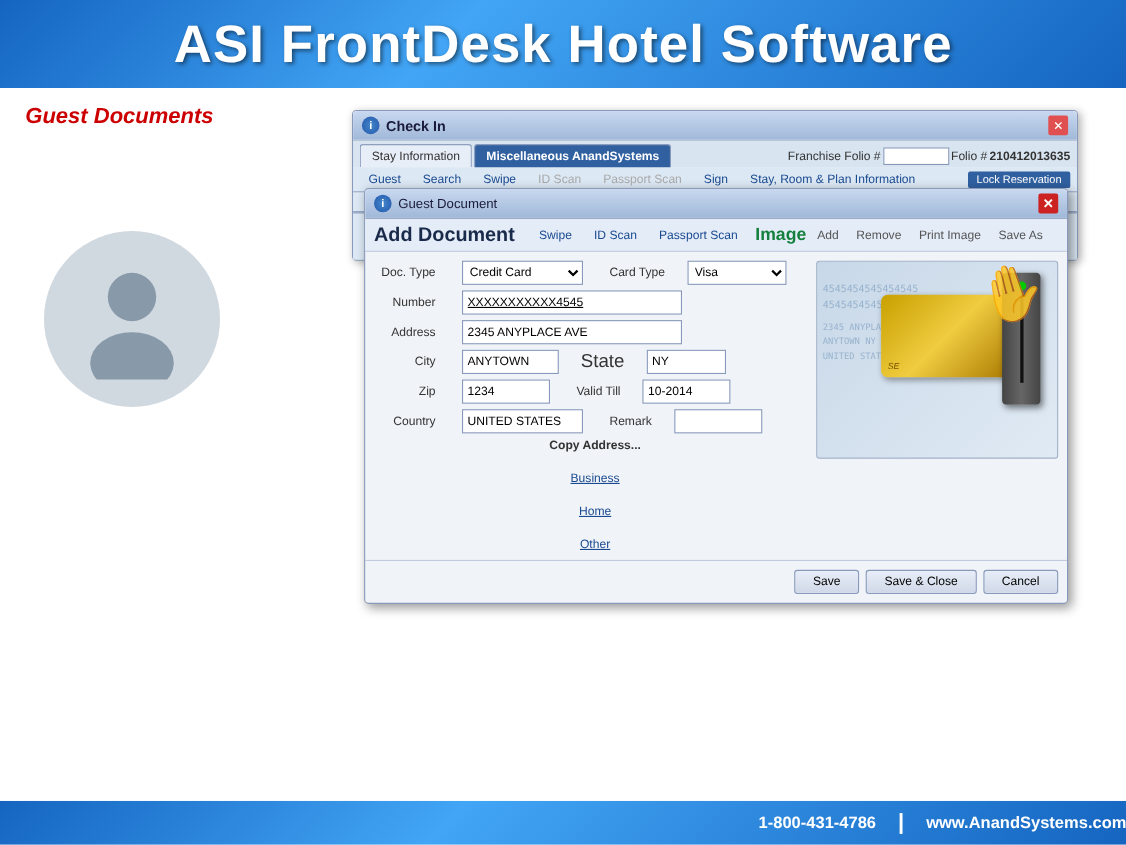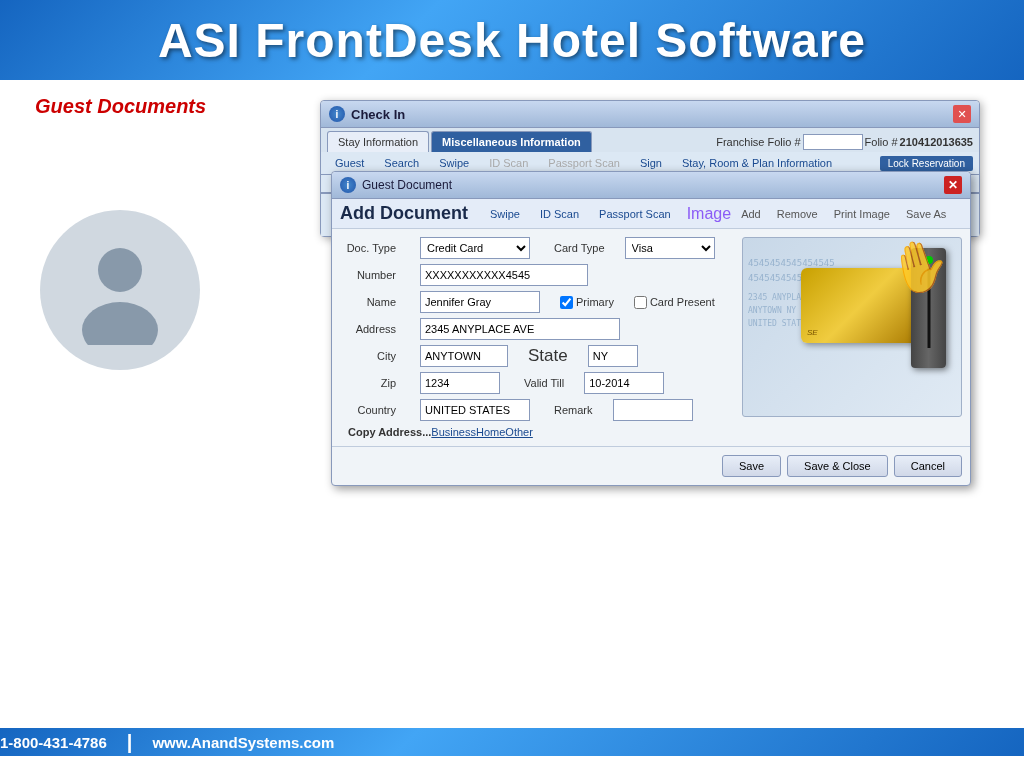--- a/index.html
+++ b/index.html
@@ -24,21 +24,21 @@
       color: #fff;
       font-size: 48px;
       font-weight: 900;
       text-shadow: 2px 2px 4px rgba(0,0,0,0.5);
       letter-spacing: 1px;
     }
 
     
     .content-area {
       background: #fff;
-      padding: 15px 35px;
+      padding: 15px 23px;
       height: 648px;
       position: relative;
     }
 
     .page-title {
       color: #cc0000;
       font-size: 20px;
       font-weight: bold;
       font-style: italic;
       margin-bottom: 15px;
@@ -237,22 +237,22 @@
       padding: 3px 8px;
       font-size: 11px;
       color: #1a4a90;
       background: none;
       border: none;
       cursor: pointer;
     }
 
     .image-label {
       font-size: 16px;
-      font-weight: normal;
-      color: #8b5cf6;
+      font-weight: bold;
+      color: #15803d;
       margin-left: 4px;
     }
     .image-action-btn {
       padding: 2px 6px;
       font-size: 11px;
       color: #555;
       background: none;
       border: none;
       cursor: pointer;
     }
@@ -299,23 +299,24 @@
       font-size: 11px;
       color: #333;
       display: flex;
       align-items: center;
       gap: 3px;
     }
 
     .copy-address-row {
       display: flex;
       align-items: center;
-      gap: 0;
+      gap: 18px;
       margin-top: 4px;
       padding-left: 8px;
+      flex-direction: column;
     }
     .copy-label {
       font-size: 11px;
       color: #333;
       font-weight: bold;
     }
     .copy-link {
       font-size: 11px;
       color: #1a4a90;
       text-decoration: underline;
@@ -401,24 +402,24 @@
       border: 1px solid #8899bb;
       background: linear-gradient(to bottom, #e8eef8, #c8d4e4);
       cursor: pointer;
       border-radius: 3px;
       color: #1a2a4a;
     }
 
     
     .footer {
       background: linear-gradient(135deg, #1565c0 0%, #42a5f5 40%, #1565c0 100%);
-      height: 28px;
-      display: flex;
-      align-items: center;
-      justify-content: flex-start;
+      height: 40px;
+      display: flex;
+      align-items: center;
+      justify-content: flex-end;
       gap: 20px;
       color: #fff;
       font-size: 15px;
       font-weight: bold;
     }
     .footer-divider {
       color: #fff;
       font-size: 20px;
     }
 
@@ -506,21 +507,21 @@
     <div class="window-titlebar">
       <div class="window-titlebar-left">
         <div class="window-info-icon">i</div>
         <span class="window-title-text">Check In</span>
       </div>
       <button class="window-close-btn">✕</button>
     </div>
 
     <div class="tab-row">
       <div class="tab">Stay Information</div>
-      <div class="tab active">Miscellaneous Information</div>
+      <div class="tab active">Miscellaneous AnandSystems</div>
       <div style="flex:1"></div>
       <span style="font-size:11px;color:#333;">Franchise Folio #</span>
       <input class="folio-input" value="" style="width: 60px;">
       <span style="font-size:11px;color:#333;">Folio #</span>
       <span class="folio-value">210412013635</span>
     </div>
 
     <div class="nav-tab-row">
       <button class="nav-tab">Guest</button>
       <button class="nav-tab">Search</button>
@@ -571,46 +572,34 @@
             <span style="font-size:11px;color:#333;margin-left:4px;">Card Type</span>
             <select class="form-select" style="width:90px;">
               <option>Visa</option>
               <option>MasterCard</option>
               <option>Amex</option>
             </select>
           </div>
 
           <div class="form-row">
             <span class="form-label">Number</span>
-            <input class="form-input" style="width: 168px;" value="XXXXXXXXXXX4545">
-          </div>
-
-          <div class="form-row">
-            <span class="form-label">Name</span>
-            <input class="form-input" style="width: 120px;" value="Jennifer Gray">
-            <label class="checkbox-label">
-              <input type="checkbox" checked="" style="">
-              <span>Primary</span>
-            </label>
-            <label class="checkbox-label">
-              <input type="checkbox" style="">
-              <span>Card Present</span>
-            </label>
-          </div>
+            <input class="form-input" style="width: 200px; text-decoration: underline;" value="XXXXXXXXXXX4545">
+          </div>
+
 
           <div class="form-row">
             <span class="form-label">Address</span>
             <input class="form-input" style="width: 200px;" value="2345 ANYPLACE AVE">
           </div>
 
           <div class="form-row">
             <span class="form-label">City</span>
             <input class="form-input" style="width: 88px;" value="ANYTOWN">
             <span style="font-size:17px;color:#333;margin-left:0;">State</span>
-            <input class="form-input" style="width: 50px;" value="NY">
+            <input class="form-input" style="width: 72px;" value="NY">
           </div>
 
           <div class="form-row">
             <span class="form-label">Zip</span>
             <input class="form-input" style="width: 80px;" value="1234">
             <span style="font-size:11px;color:#333;margin-left:4px;">Valid Till</span>
             <input class="form-input" style="width: 80px;" value="10-2014">
           </div>
 
           <div class="form-row">

